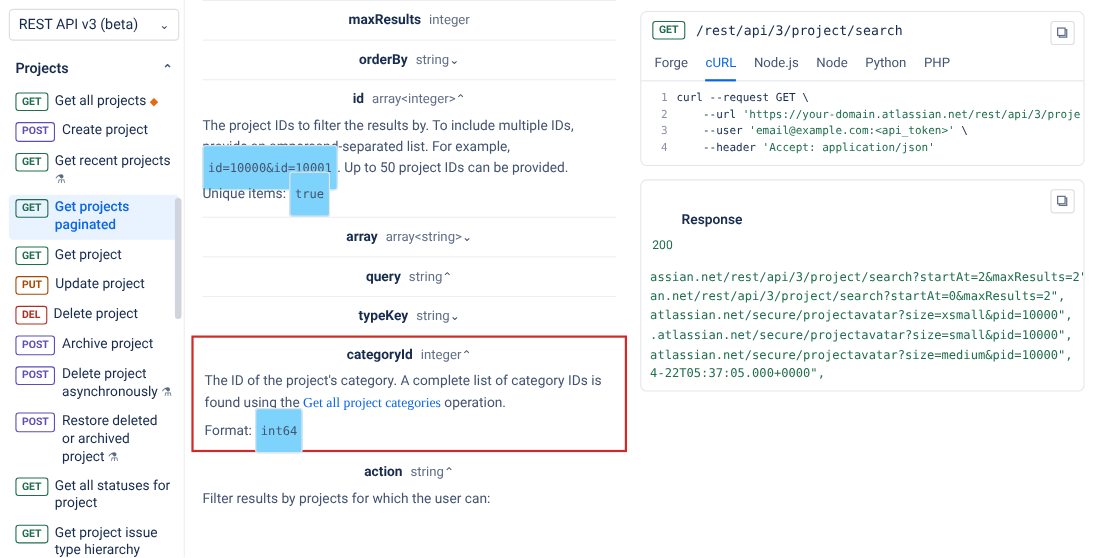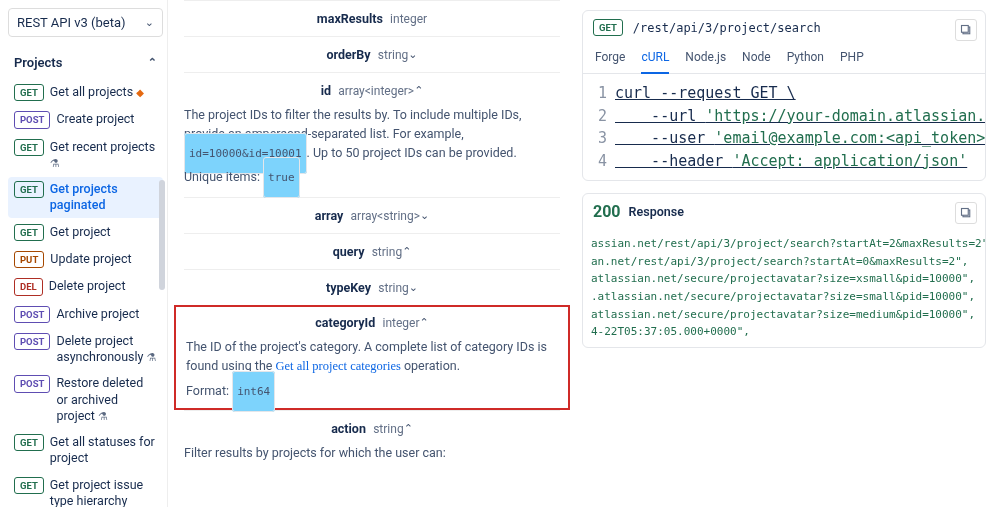--- a/index.html
+++ b/index.html
@@ -29,25 +29,25 @@
 a.inline { color: #0C66E4; text-decoration: none; font-family: Liberation Serif, serif; }
 .highlight { border: 2px solid #CF2A27; padding: 8px 10px !important; margin-left: -10px; margin-right: -10px; }
 .chev { color: #44546F; font-size: 11px; }
 .right { width: 420px; padding: 10px 10px 0 6px; overflow: hidden; }
 .req-box, .resp-box { border: 1px solid #e4e6ea; border-radius: 6px; margin-bottom: 12px; }
 .req-head { display: flex; align-items: center; gap: 10px; padding: 8px 10px; position: relative; }
 .endpoint { font-family: SFMono-Regular, Consolas, monospace; font-size: 12px; }
 .tabs { display: flex; gap: 16px; padding: 0 12px; border-bottom: 1px solid #e4e6ea; font-size: 12px; }
 .tab { padding: 6px 0 8px; color: #44546F; cursor: pointer; }
 .tab.active { color: #0C66E4; border-bottom: 2px solid #0C66E4; margin-bottom: -1px; }
-.code-block { font-family: SFMono-Regular, Consolas, monospace; font-size: 15px; padding: 8px 10px; white-space: pre; overflow-x: auto; line-height: 1.5; text-decoration: underline; }
+.code-block { font-family: SFMono-Regular, Consolas, monospace; font-size: 10px; padding: 8px 10px; white-space: pre; overflow-x: auto; line-height: 1.5; }
 .ln { color: #8993A4; display: inline-block; width: 14px; text-align: right; margin-right: 8px; }
 .str { color: #216E4E; }
 .resp-head { display: flex; align-items: center; gap: 8px; padding: 8px 10px; position: relative; }
-.status200 { color: #216E4E; font-weight: 700; font-size: 16px; }
+.status200 { color: #216E4E; font-weight: 400; font-size: 11px; margin-top: 44px; }
 .copy-btn { position: absolute; right: 8px; top: 8px; width: 22px; height: 22px; border: 1px solid #ddd; border-radius: 3px; display: flex; align-items: center; justify-content: center; cursor: pointer; background: #fff; }
 .resp-body { font-family: SFMono-Regular, Consolas, monospace; font-size: 11px; padding: 6px 0; overflow: hidden; line-height: 1.6; }
 .resp-line { white-space: nowrap; padding-left: 8px; }
 .resp-line.url { color: #216E4E; }
 .sb { width: 6px; background: #d0d4dc; border-radius: 3px; position: absolute; }
 </style>
 </head>
 <body>
 
 <div class="layout">

